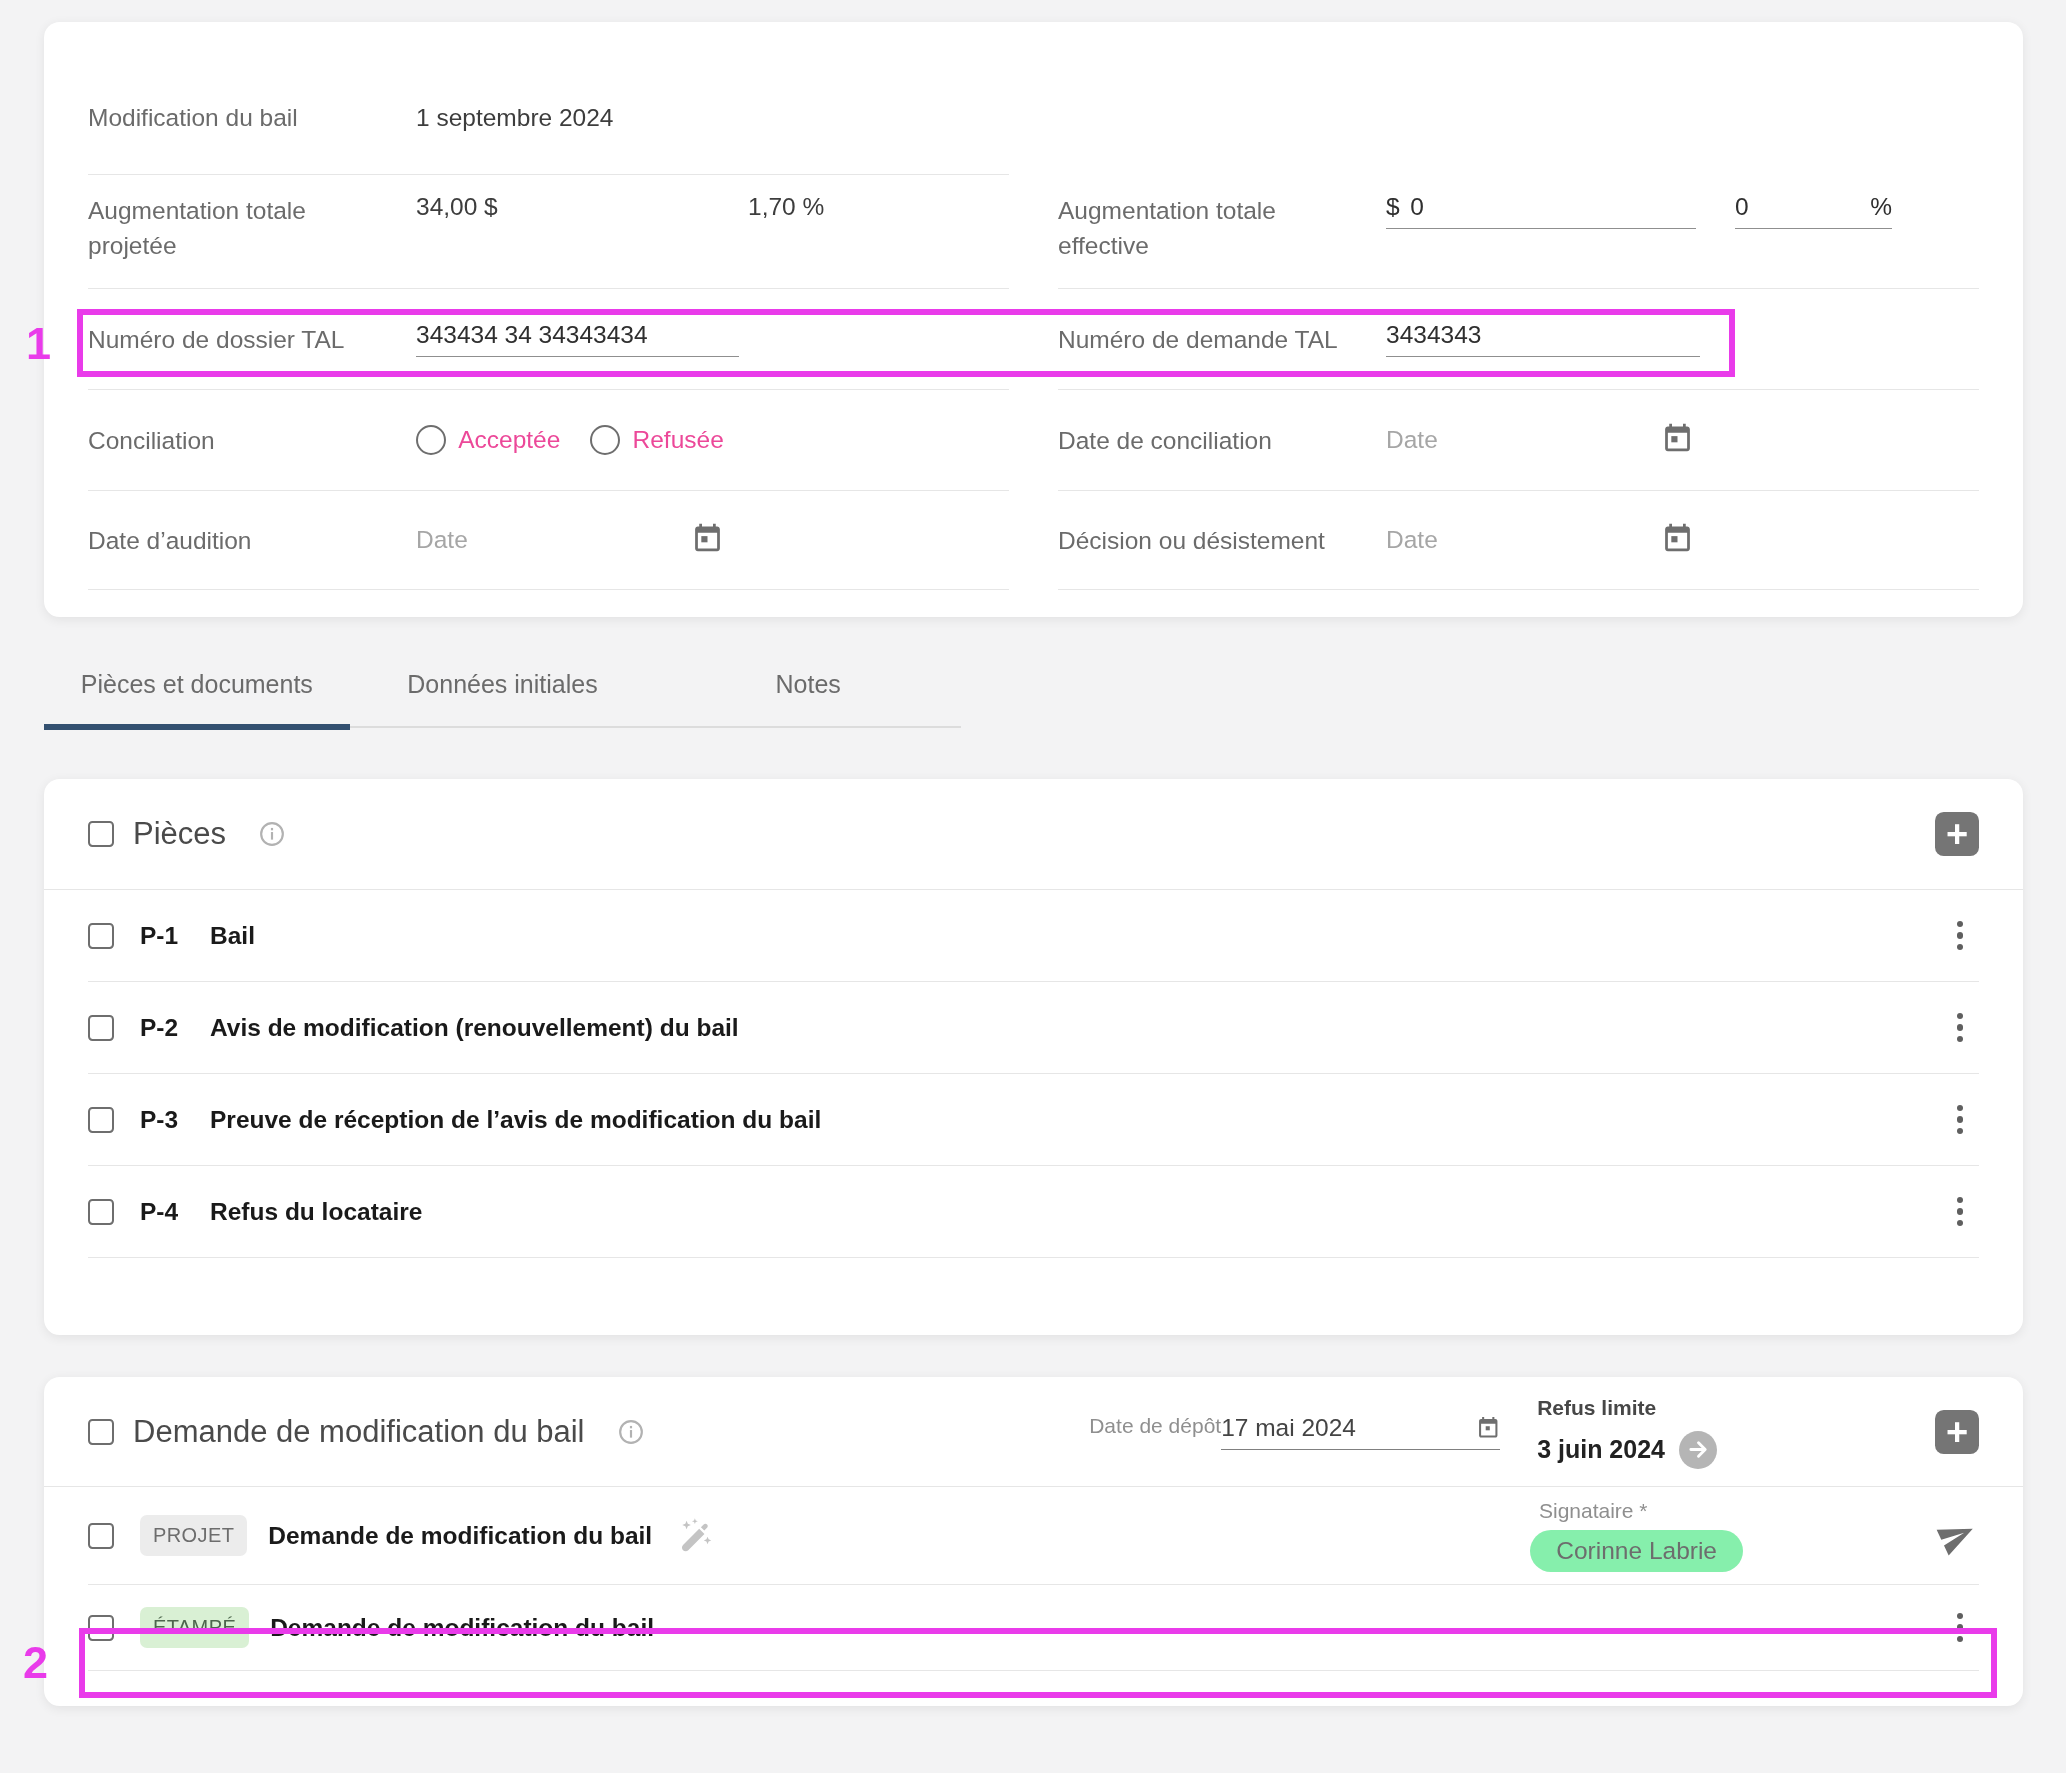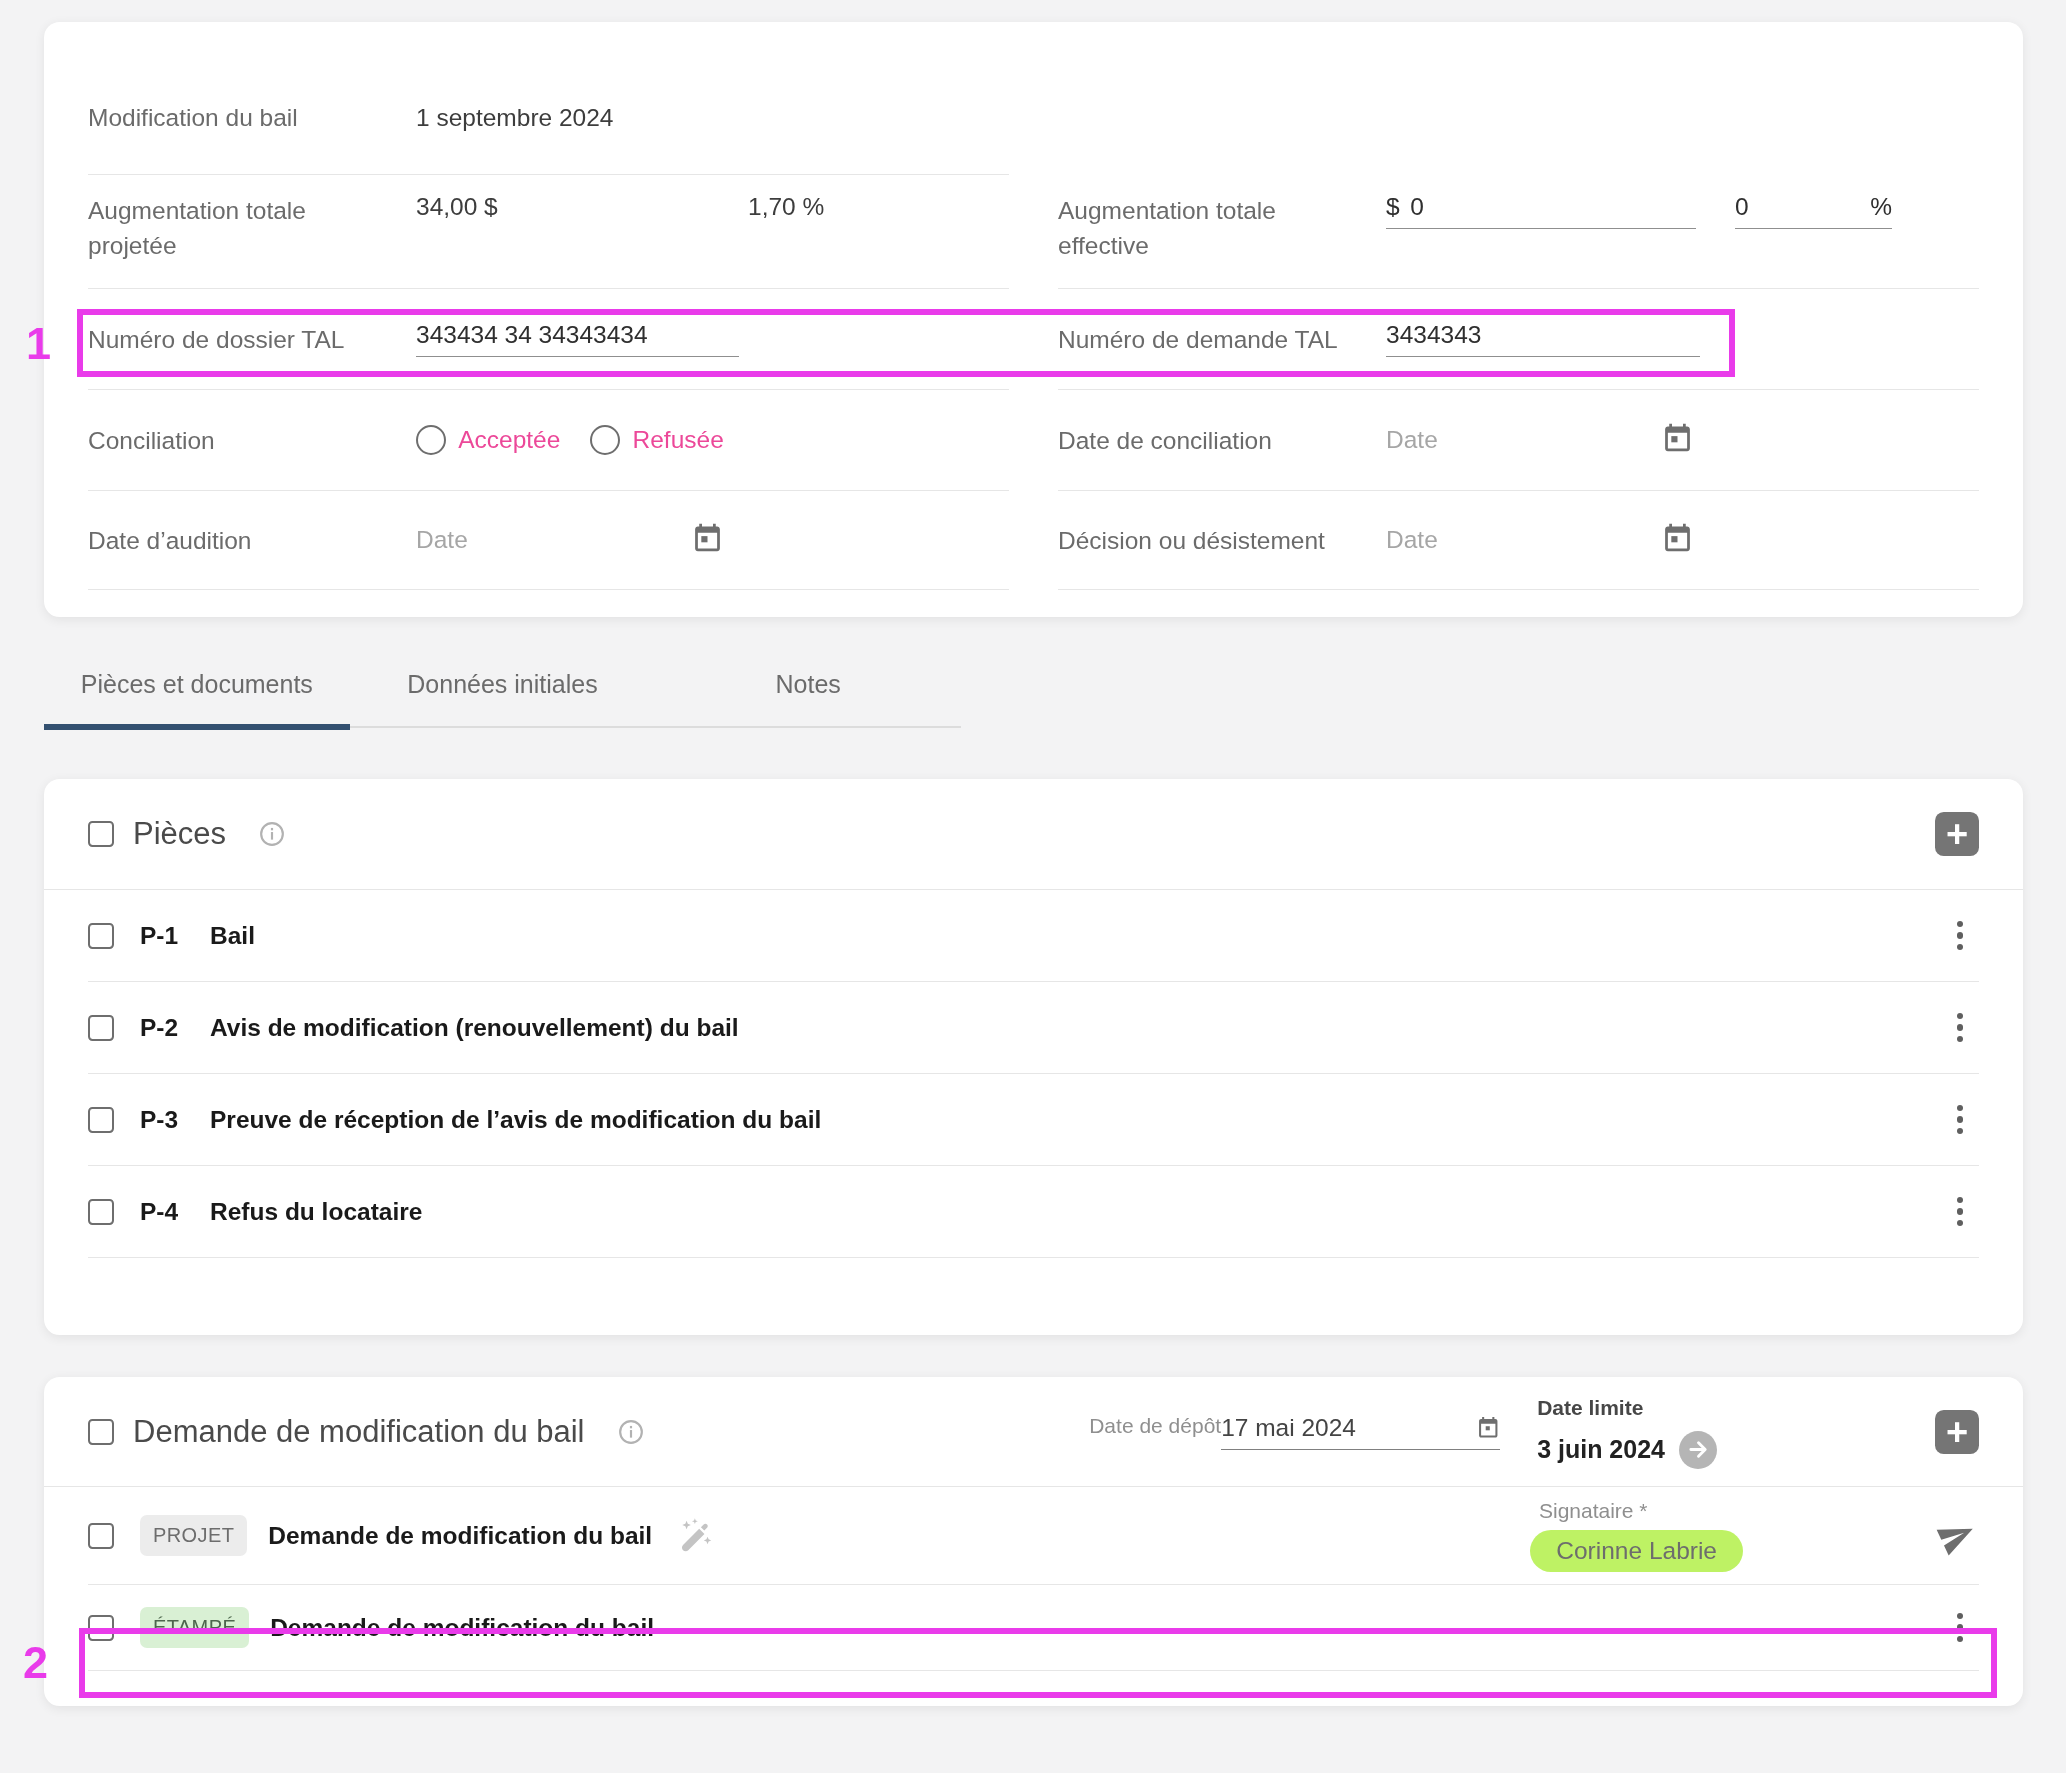--- a/index.html
+++ b/index.html
@@ -149,21 +149,21 @@
   .badge{
     margin-left:26px;font-size:20px;letter-spacing:0.4px;
     padding:9px 13px;border-radius:7px;flex:0 0 auto;
   }
   .badge.draft{background:#ececec;color:#6d6d6d;}
   .badge.stamped{background:var(--stamped-bg);color:var(--stamped-text);}
   .doc-label{font-weight:700;color:var(--row-dark);font-size:24.5px;margin-left:21px;}
   .wand{margin-left:24.5px;display:inline-flex;cursor:pointer;}
   .sign-block{margin-left:auto;display:flex;flex-direction:column;align-items:flex-start;}
   .sign-pill{
-    background:#bef264;border-radius:873px;padding:7px 26px;
+    background:#86efac;border-radius:873px;padding:7px 26px;
     font-size:24.5px;color:#6d6d6d;cursor:pointer;
   }
   .send-btn{
     margin-left:192px;border:none;background:transparent;cursor:pointer;
     width:44px;height:44px;display:flex;align-items:center;justify-content:center;
   }
   
   .ann-box{
     position:absolute;border:6.1px solid var(--magenta);
     pointer-events:none;z-index:20;
@@ -353,21 +353,21 @@
           <span class="depot-value">17 mai 2024</span>
           <span>
             <svg width="24.5" height="24.5" viewBox="0 0 24 24">
                 <path fill="#6e6e6e" d="M19 4h-1V2h-2v2H8V2H6v2H5c-1.1 0-2 .9-2 2v14c0 1.1.9 2 2 2h14c1.1 0 2-.9 2-2V6c0-1.1-.9-2-2-2zm0 16H5V8.5h14V20z"></path>
                 <rect fill="#6e6e6e" x="9.5" y="11" width="4" height="4"></rect>
               </svg>
           </span>
         </span>
       </div>
       <div class="limite-block">
-        <span class="mini-label dark">Date limite</span>
+        <span class="mini-label dark">Refus limite</span>
         <span class="limite-row">
           <span class="limite-value">3 juin 2024</span>
           <button class="arrow-btn">
             <svg width="23" height="23" viewBox="0 0 24 24">
                 <path d="M4 12h14M12 5l7 7-7 7" fill="none" stroke="#ffffff" stroke-width="3" stroke-linecap="round" stroke-linejoin="round"></path>
               </svg>
           </button>
         </span>
       </div>
       <button class="add-btn">

